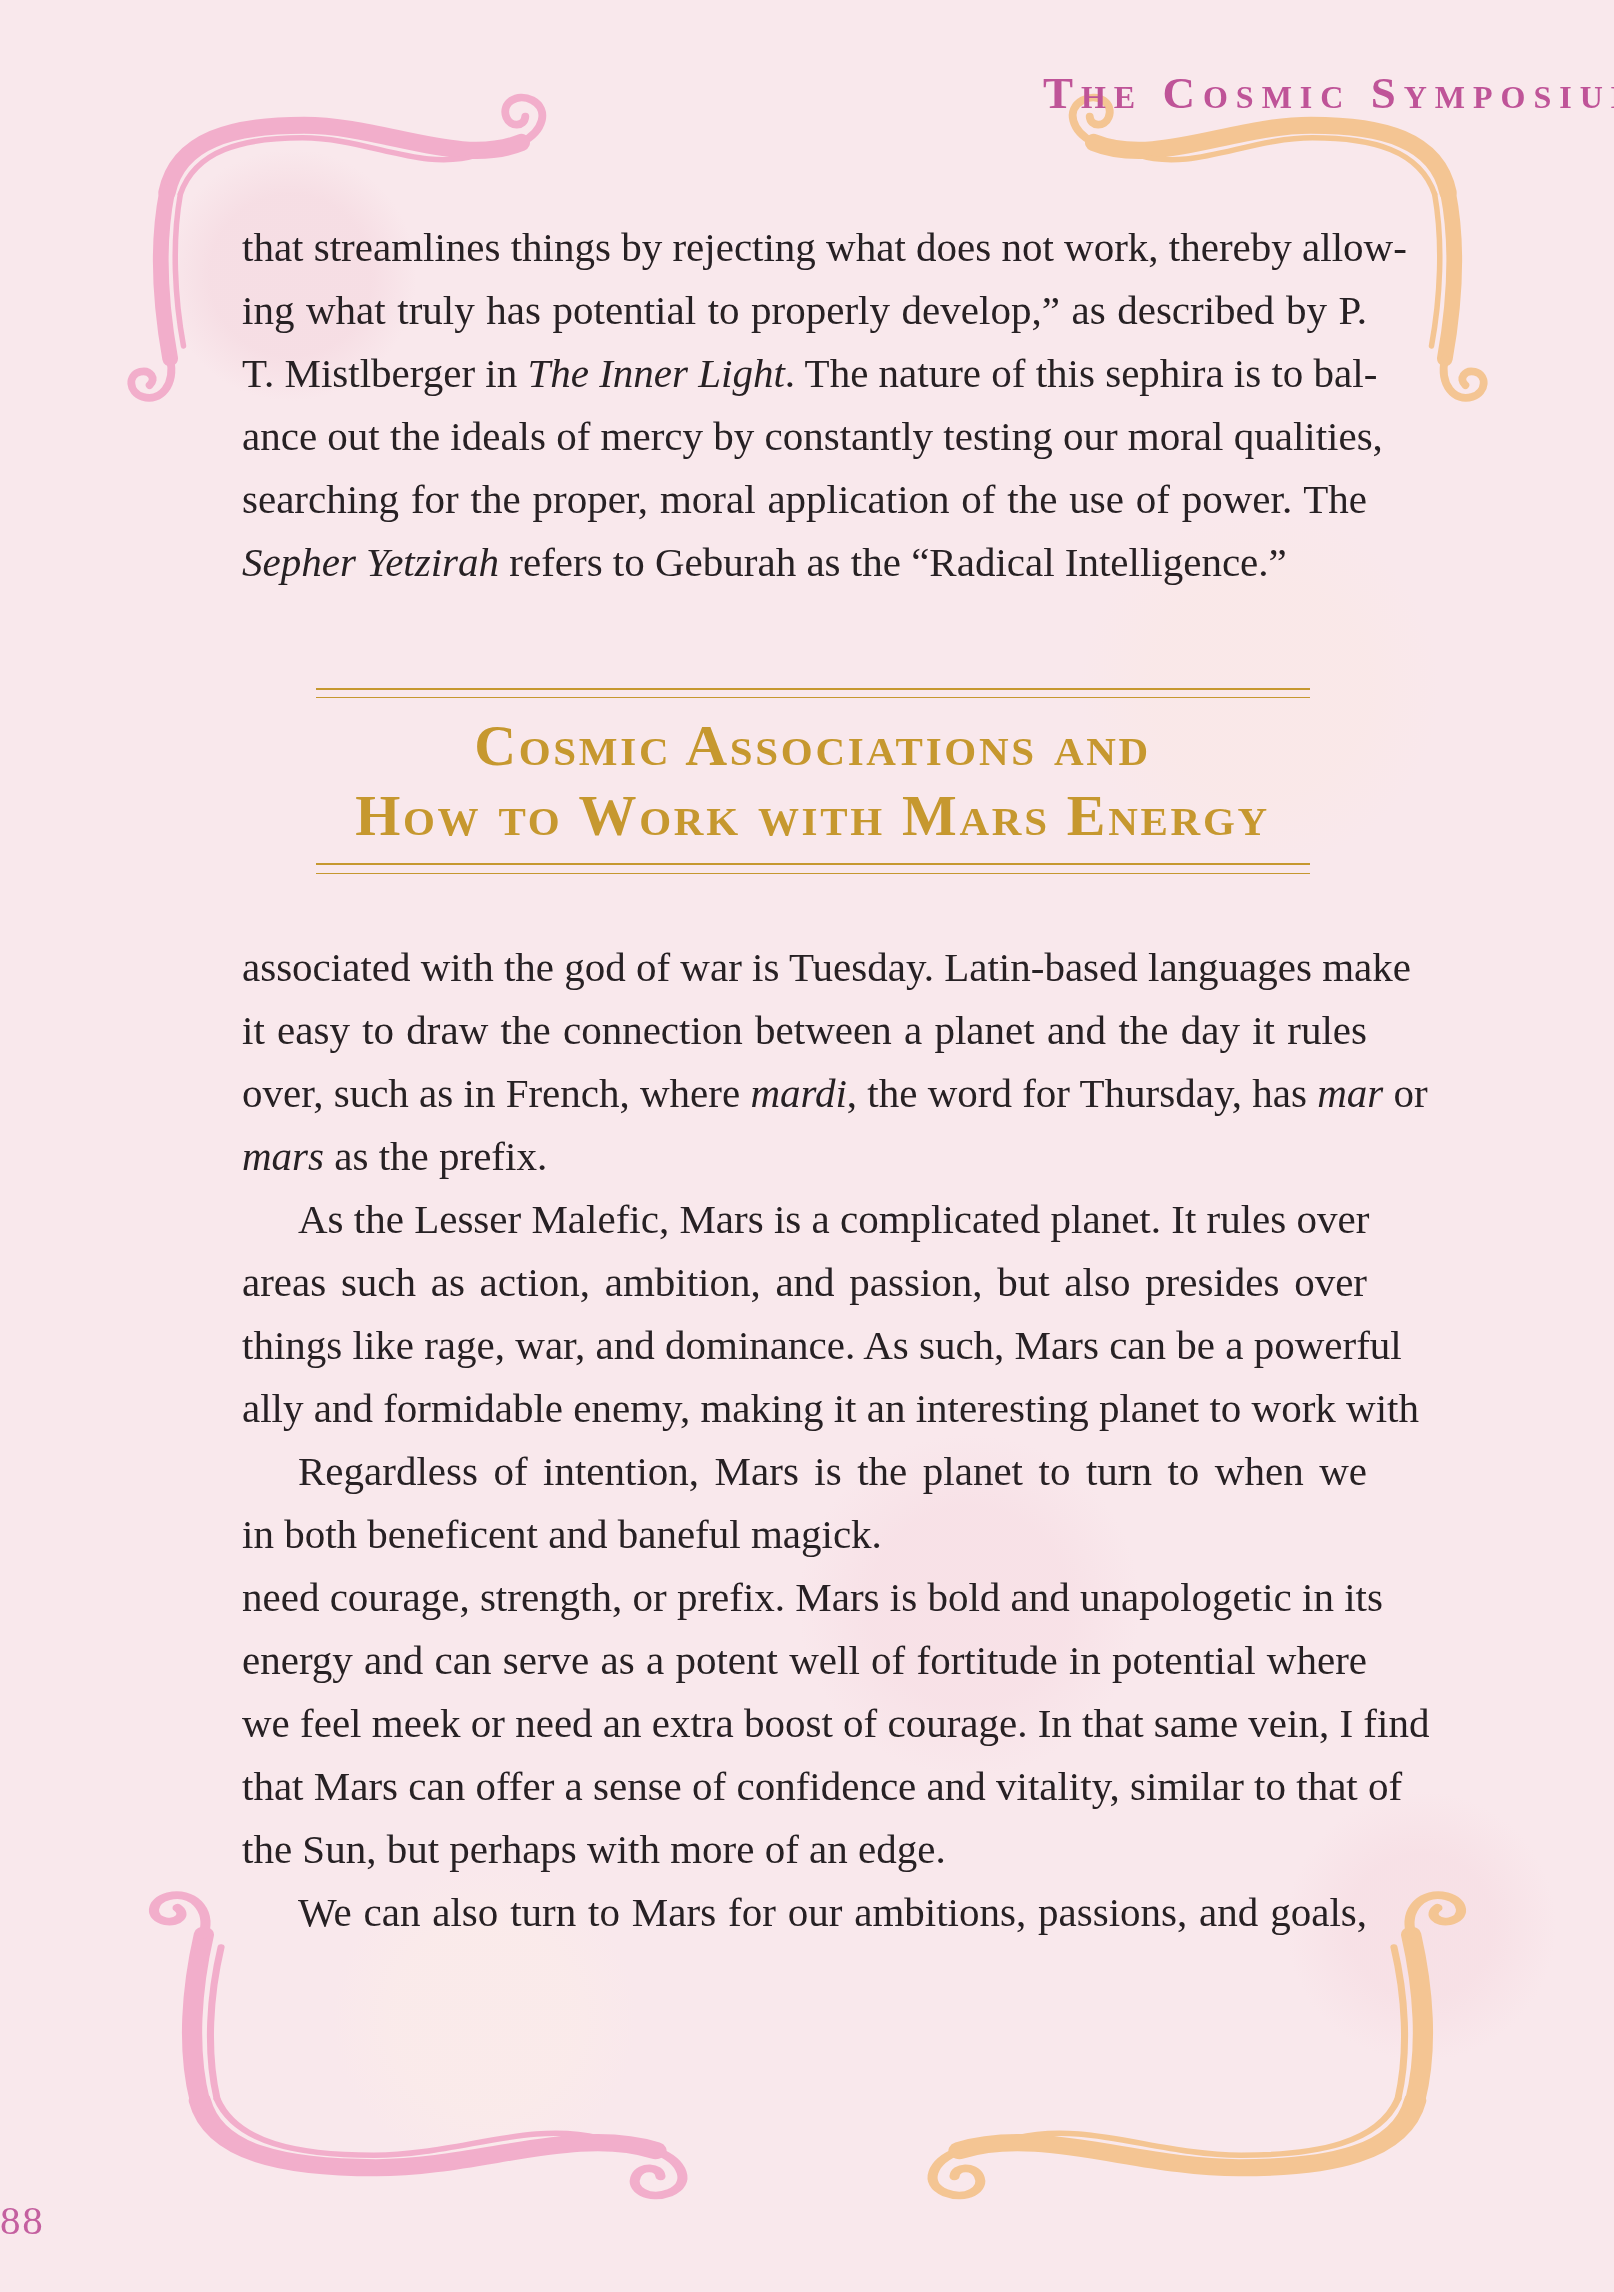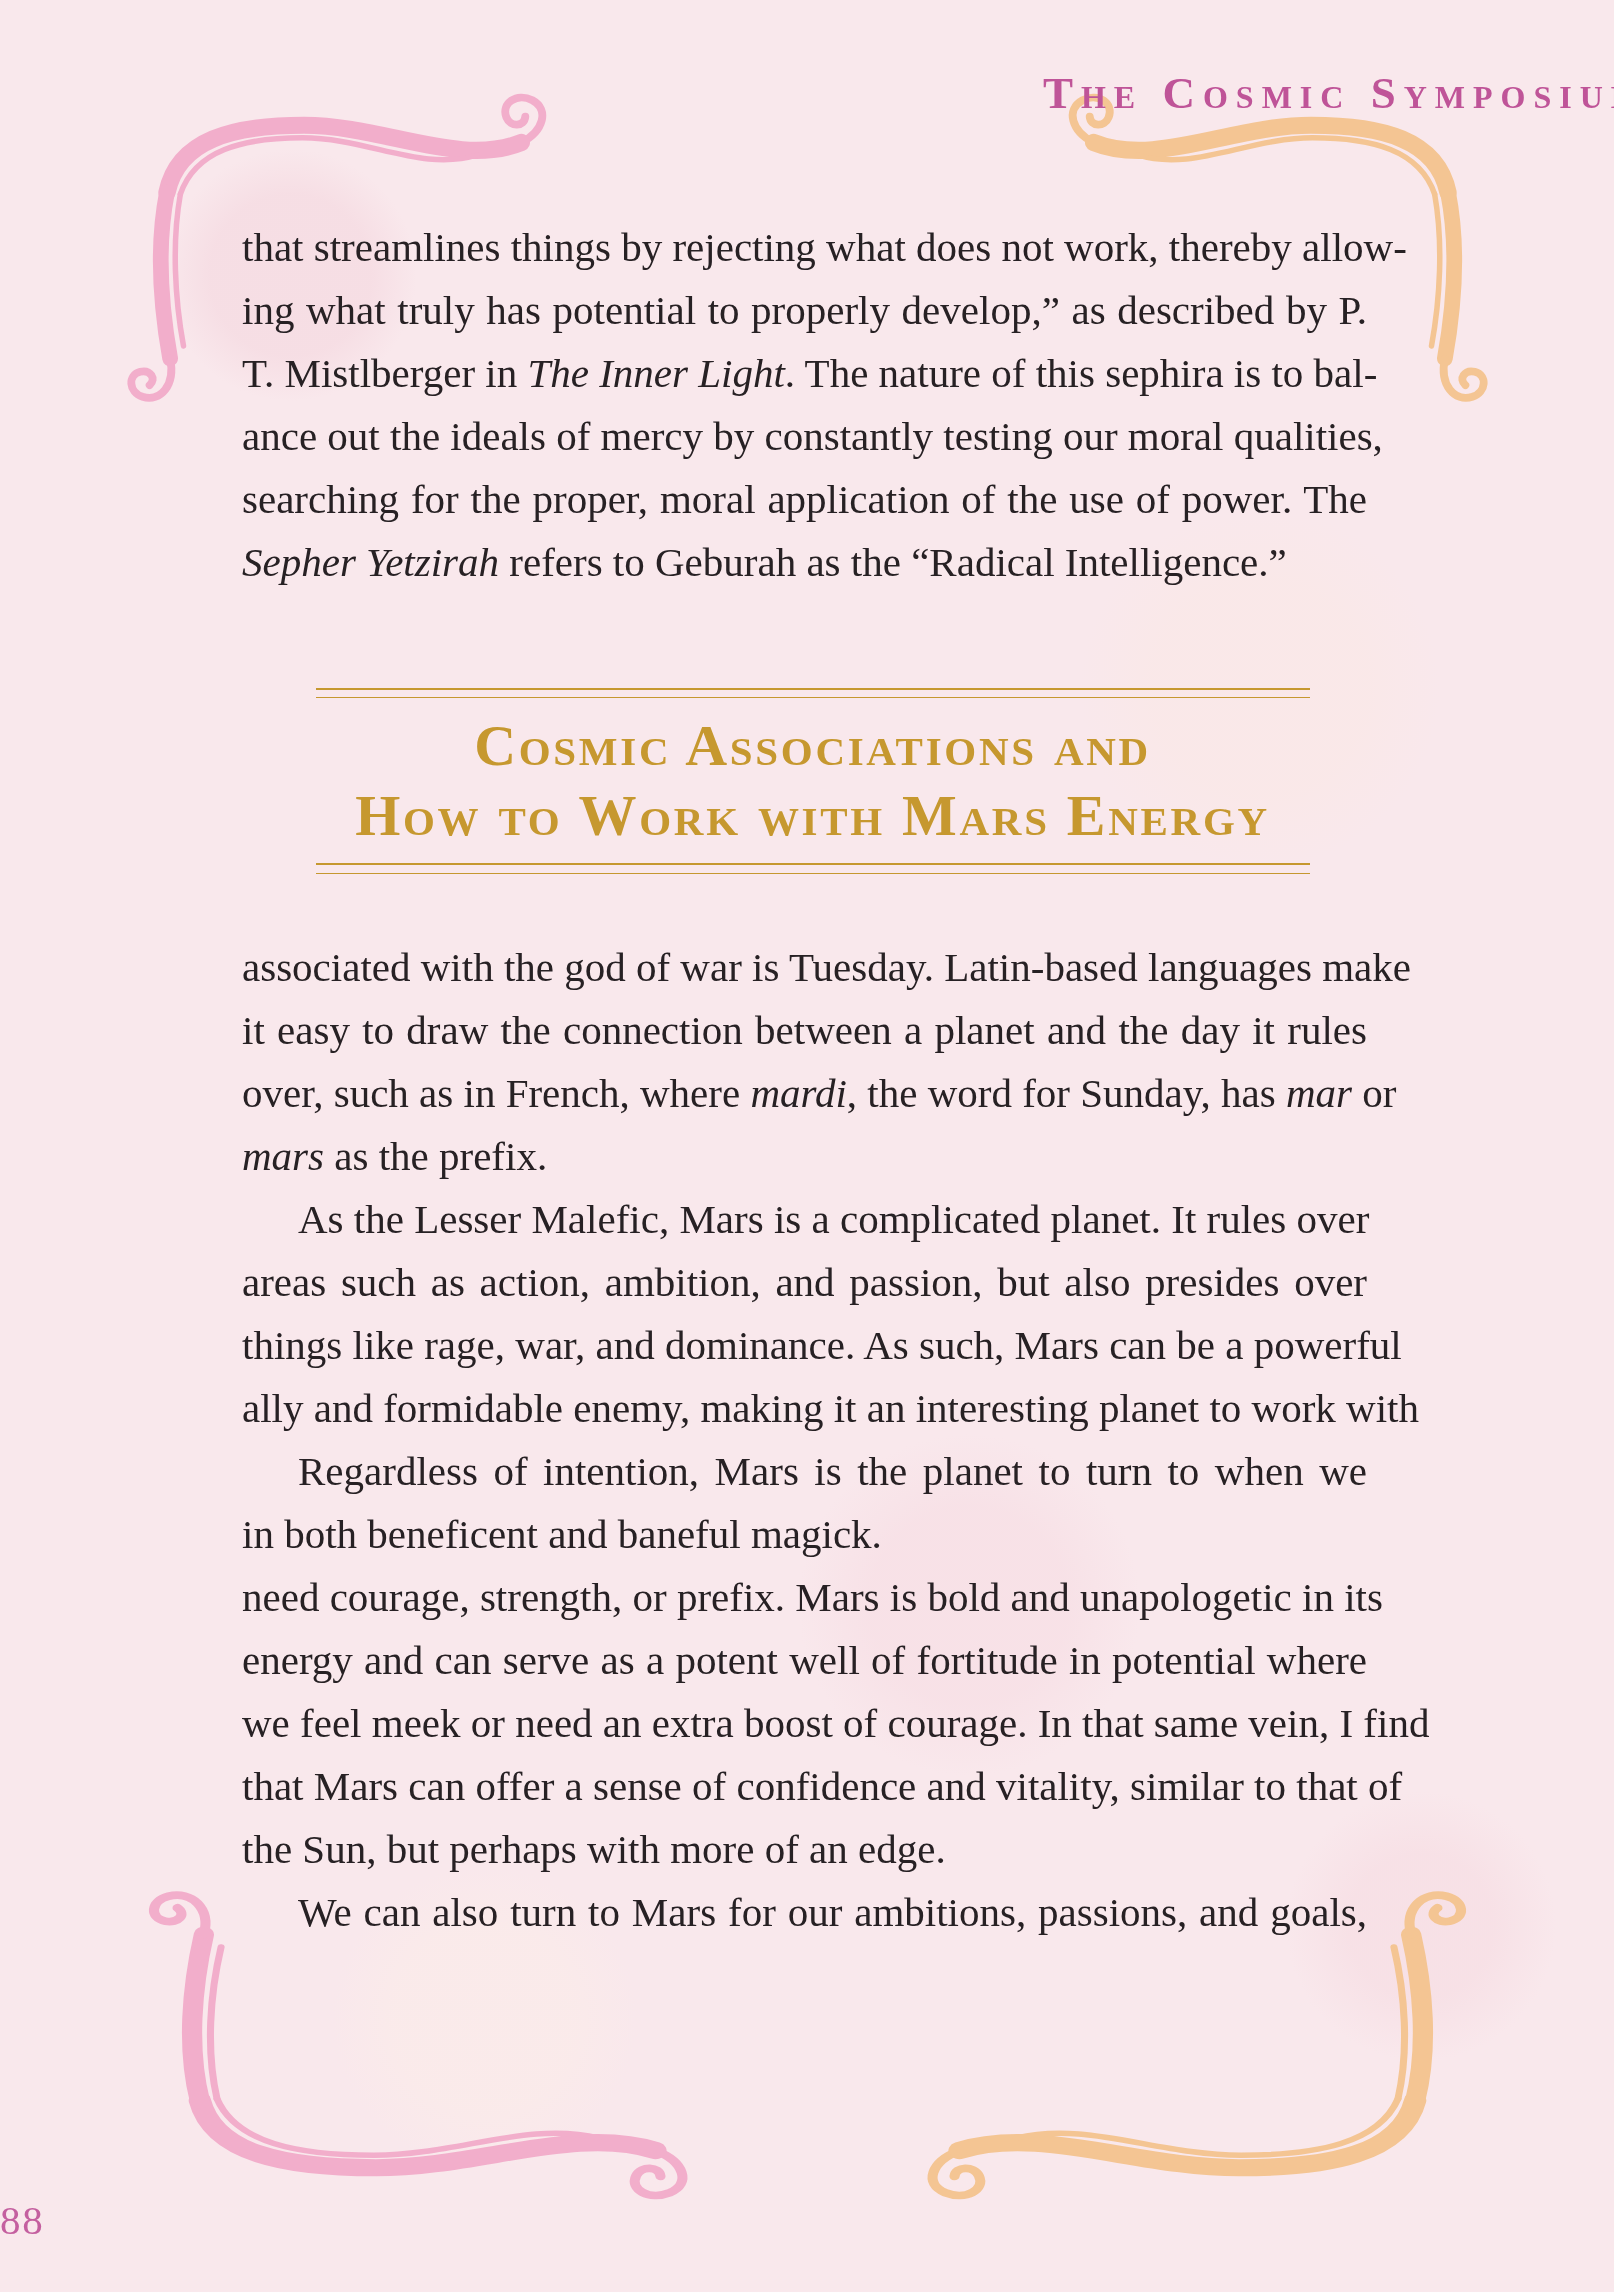--- a/index.html
+++ b/index.html
@@ -137,21 +137,21 @@
     <div class="heading-text">
       <h2>Cosmic Associations and</h2>
       <h2>How to Work with Mars Energy</h2>
     </div>
     <div class="rule"></div>
   </div>
 
   <section class="text-col" id="block-after">
       <div class="line"><span>associated with the god of war is Tuesday. Latin-based languages make</span></div>
       <div class="line"><span>it easy to draw the connection between a planet and the day it rules</span></div>
-      <div class="line"><span>over, such as in French, where </span><em>mardi</em><span>, the word for Sunday, has </span><em>mar</em><span> or</span></div>
+      <div class="line"><span>over, such as in French, where </span><em>mardi</em><span>, the word for Thursday, has </span><em>mar</em><span> or</span></div>
       <div class="line end"><em>mars</em><span> as the prefix.</span></div>
       <div class="line indent"><span>As the Lesser Malefic, Mars is a complicated planet. It rules over</span></div>
       <div class="line"><span>areas such as action, ambition, and passion, but also presides over</span></div>
       <div class="line"><span>things like rage, war, and dominance. As such, Mars can be a powerful</span></div>
       <div class="line"><span>ally and formidable enemy, making it an interesting planet to work with</span></div>
       <div class="line indent"><span>Regardless of intention, Mars is the planet to turn to when we</span></div>
       <div class="line end"><span>in both beneficent and baneful magick.</span></div>
       <div class="line"><span>need courage, strength, or prefix. Mars is bold and unapologetic in its</span></div>
       <div class="line"><span>energy and can serve as a potent well of fortitude in potential where</span></div>
       <div class="line"><span>we feel meek or need an extra boost of courage. In that same vein, I find</span></div>

